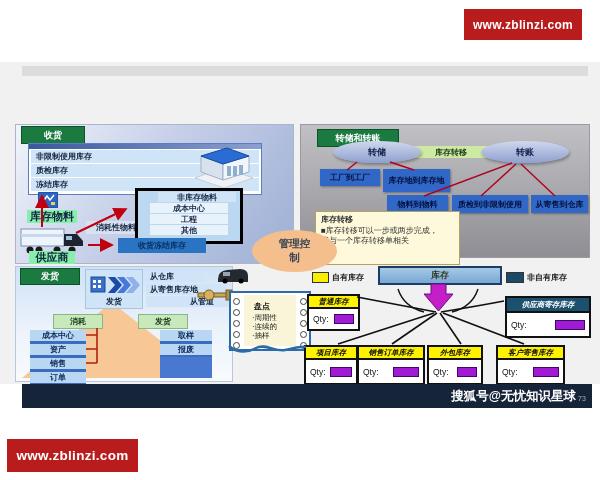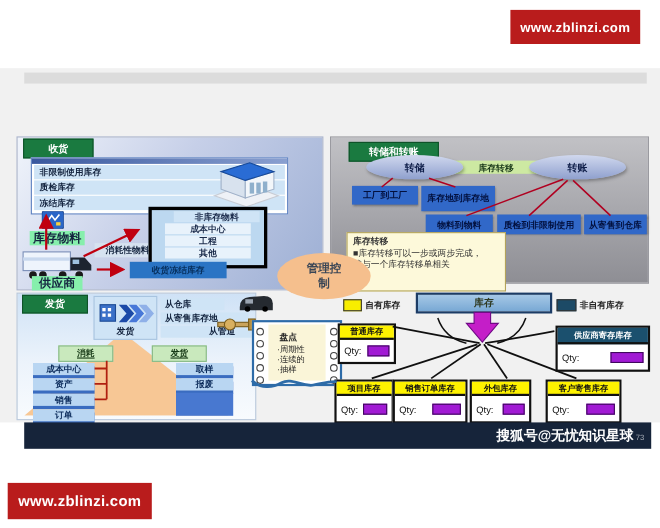--- a/index.html
+++ b/index.html
@@ -22,28 +22,28 @@
   .nonstock{left:135px;top:188px;width:102px;height:50px;background:#bcd8f0;border:3px solid #000000;}
   .nsrow{height:10px;font-size:8px;font-weight:bold;color:#1a2a4a;display:flex;align-items:center;justify-content:center;margin-top:1px;}
   .grblocked{left:118px;top:238px;width:88px;height:15px;background:#2a74c4;color:#07305e;font-weight:bold;font-size:8px;}
   .ellipse{border-radius:50%;background:linear-gradient(180deg,#d0d8ee 0%,#8fa0ce 100%);color:#101f4a;font-weight:bold;font-size:9px;box-shadow:1px 2px 3px rgba(0,0,0,0.3);z-index:3;}
   .bridge{left:412px;top:146px;width:78px;height:12px;background:#cde9a2;color:#1a3a1a;font-weight:bold;font-size:8px;z-index:2;}
   .tbox{background:#3168c8;color:#02103e;font-weight:bold;font-size:8px;text-align:center;line-height:9px;box-shadow:1px 1px 2px rgba(0,0,0,0.35);}
   .note{background:#fdf9da;border:1px solid #b3a35a;font-size:8px;color:#333;padding:3px 5px;line-height:10px;}
   .note-title{font-weight:bold;margin-bottom:1px;}
   .blob{border-radius:50%;background:#f5bf8d;display:flex;align-items:center;justify-content:center;text-align:center;font-weight:bold;color:#3a4656;z-index:4;}
   .tri{left:22px;top:302px;width:186px;height:76px;background:#f7c795;clip-path:polygon(48% 0,0 100%,100% 100%);}
-  .greenlbl{background:#c9e9bd;border:1px solid #86b886;color:#173a17;font-weight:bold;font-size:8px;z-index:3;text-decoration:underline;}
+  .greenlbl{background:#c9e9bd;border:1px solid #86b886;color:#173a17;font-weight:bold;font-size:8px;z-index:3;}
   .stack{background:#b9d6f2;color:#0a2a5a;font-weight:bold;font-size:8px;box-shadow:0 3px 0 #3a6cc0;z-index:3;}
   .srcrow{background:#cfe4f6;color:#14243f;font-weight:bold;font-size:8px;display:flex;align-items:center;padding-left:4px;height:11px;}
   .legend-sw{border:1px solid #333;}
   .legend-lb{font-size:8px;font-weight:bold;color:#222;}
   .stockbar{left:378px;top:266px;width:120px;height:15px;background:linear-gradient(180deg,#a6c8e6,#78a8d4);border:2px solid #1c3c66;color:#2f3a22;font-weight:bold;font-size:9px;z-index:3;}
   .qtybox{background:#fff;border:2px solid #111;z-index:5;}
-  .qtyhdr{background:#fef200;border-bottom:2px solid #111;font-size:7.5px;font-weight:bold;color:#111;display:flex;align-items:center;justify-content:center;height:11px;overflow:hidden;white-space:nowrap;}
+  .qtyhdr{background:#fef200;border-bottom:2px solid #111;font-size:7.5px;font-weight:bold;color:#111;display:flex;align-items:center;justify-content:center;height:11px;overflow:hidden;white-space:nowrap;font-style:italic;}
   .qtyhdr.dark{background:#1b506e;color:#fff;height:13px;}
   .qtybody{position:relative;height:calc(100% - 13px);}
   .qtylabel{position:absolute;left:4px;top:50%;transform:translateY(-50%);font-size:8.5px;color:#111;}
   .qtybar{position:absolute;right:4px;top:50%;transform:translateY(-50%);height:8px;background:#a11ad4;border:1px solid #40085e;}
   .notepad{left:229px;top:291px;width:78px;height:56px;background:#fff;border:2px solid #2d6ba8;z-index:4;}
   .np-inner{position:absolute;left:13px;right:13px;top:2px;bottom:3px;background:#faf5d8;}
   .np-title{font-size:8px;font-weight:bold;color:#222;margin:6px 0 1px 10px;}
   .np-item{font-size:7.5px;color:#222;margin-left:8px;line-height:9px;}
   .holes{position:absolute;top:3px;width:11px;display:flex;flex-direction:column;align-items:center;}
   .hole{width:5px;height:5px;border-radius:50%;border:1px solid #444;background:#fff;margin:2px 0;}

